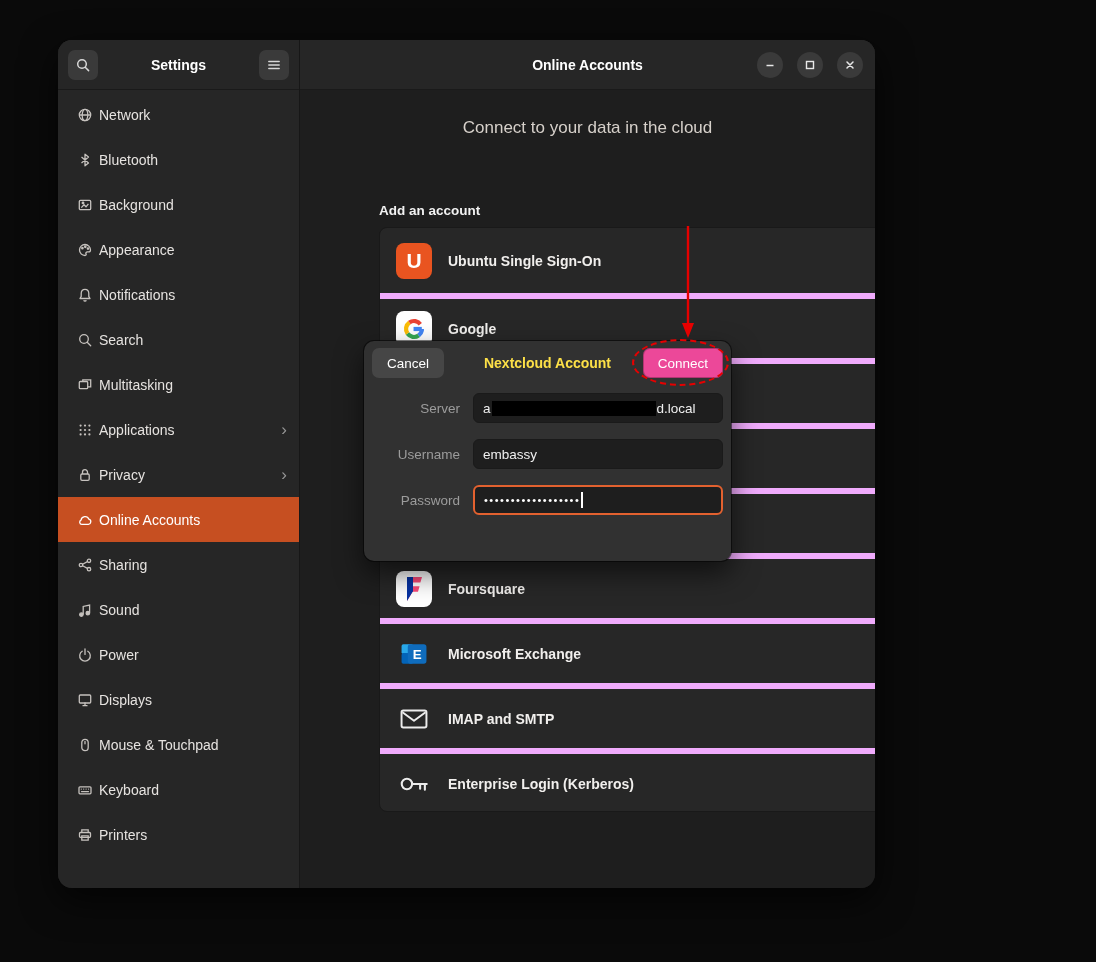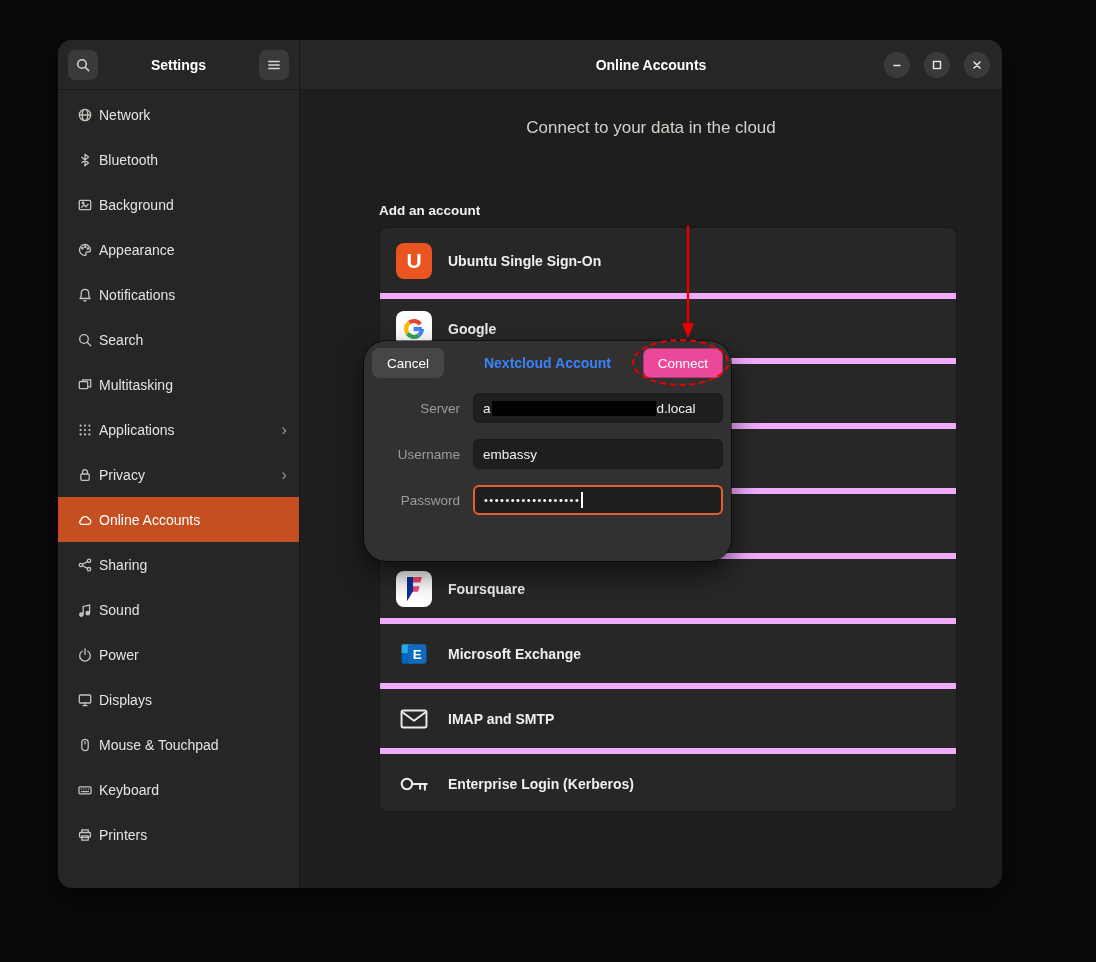--- a/index.html
+++ b/index.html
@@ -3,21 +3,21 @@
 <meta charset="utf-8">
 <style>
   html,body{margin:0;padding:0;}
   body{
     width:1096px;height:962px;position:relative;overflow:hidden;
     background:#0a0a0a;
     font-family:"Liberation Sans","DejaVu Sans",sans-serif;
   }
   
   .window{
-    position:absolute;left:58px;top:40px;width:944px;height:848px;
+    position:absolute;left:58px;top:40px;width:817px;height:848px;
     background:#1e1e1e;border-radius:14px;overflow:hidden;
     box-shadow:0 12px 36px rgba(0,0,0,.7), inset 0 1px 0 rgba(255,255,255,.07);
   }
   
   .sidebar{position:absolute;left:0;top:0;width:242px;height:100%;background:#262626;border-right:1px solid #171717;box-sizing:border-box;}
   .sidebar-header{height:50px;display:flex;align-items:center;padding:0 10px;border-bottom:1px solid #1a1a1a;position:relative;box-sizing:border-box;}
   .sb-title{position:absolute;left:0;right:0;text-align:center;font-weight:700;font-size:14px;color:#ffffff;}
   .icon-btn{width:30px;height:30px;border-radius:7px;background:#3a3a3a;display:flex;align-items:center;justify-content:center;color:#d8d8d8;z-index:1;cursor:pointer;}
   .menu-btn{margin-left:auto;}
   .side-list{padding-top:2px;}
@@ -38,27 +38,27 @@
   .providers-card{position:absolute;left:79px;top:137px;width:578px;height:585px;background:#272727;border:1px solid #191919;border-radius:8px;box-sizing:border-box;overflow:hidden;}
   .p-row{height:65px;display:flex;align-items:center;padding:0 16px;gap:16px;border-top:6px solid #f0abfc;box-sizing:border-box;cursor:pointer;}
   .p-row:first-child{border-top:none;}
   .tile{width:36px;height:36px;border-radius:8px;flex:none;display:flex;align-items:center;justify-content:center;}
   .tile.ubuntu{background:#e95420;color:#fff;font-weight:700;font-size:21px;}
   .tile.google{background:#ffffff;}
   .tile.foursquare{background:#ffffff;}
   .tile.plain{background:transparent;}
   .p-label{font-size:14px;font-weight:700;color:#f1efed;}
   
-  .dialog{position:absolute;left:306px;top:301px;width:367px;height:220px;background:#313131;border-radius:22px;z-index:5;
+  .dialog{position:absolute;left:306px;top:301px;width:367px;height:220px;background:#313131;border-radius:10px;z-index:5;
     box-shadow:0 12px 28px rgba(0,0,0,.6), 0 0 0 1px rgba(0,0,0,.5);}
   .dlg-header{height:44px;display:flex;align-items:center;padding:0 8px;position:relative;}
   .btn{height:30px;border-radius:7px;display:flex;align-items:center;justify-content:center;font-size:13.5px;color:#ffffff;padding:0 15px;cursor:pointer;box-sizing:border-box;}
   .btn.cancel{background:#464646;}
   .btn.connect{background:#ec4899;margin-left:auto;font-weight:500;box-shadow:inset 0 0 0 1px rgba(0,0,0,.25);}
-  .dlg-title{position:absolute;left:0;right:0;text-align:center;font-weight:700;font-size:14px;color:#3b82f6;pointer-events:none;}
+  .dlg-title{position:absolute;left:0;right:0;text-align:center;font-weight:700;font-size:14px;color:#fde047;pointer-events:none;}
   .dlg-body{padding:8px 8px 0 4px;}
   .f-row{display:flex;align-items:center;margin-bottom:16px;}
   .f-label{width:92px;text-align:right;color:#9c9c9c;font-size:13.5px;margin-right:13px;flex:none;}
   .f-input{flex:1;height:30px;background:#1e1e1e;border:1px solid #1a1a1a;border-radius:6px;display:flex;align-items:center;padding:0 9px;font-size:13.5px;color:#f0f0f0;box-sizing:border-box;overflow:hidden;white-space:nowrap;}
   .f-input.focused{border:2px solid #e3612f;}
   .redact{width:164px;height:15px;background:#000000;display:inline-block;margin:0 1px;flex:none;}
   .caret{width:1.5px;height:16px;background:#ffffff;margin-left:1px;flex:none;}
   .pw{letter-spacing:1.5px;font-size:11px;color:#ffffff;}
   
   .annot-ellipse{position:absolute;left:632px;top:339px;width:97px;height:47px;border:2.5px dashed #e60000;border-radius:50%;z-index:20;pointer-events:none;box-sizing:border-box;}

